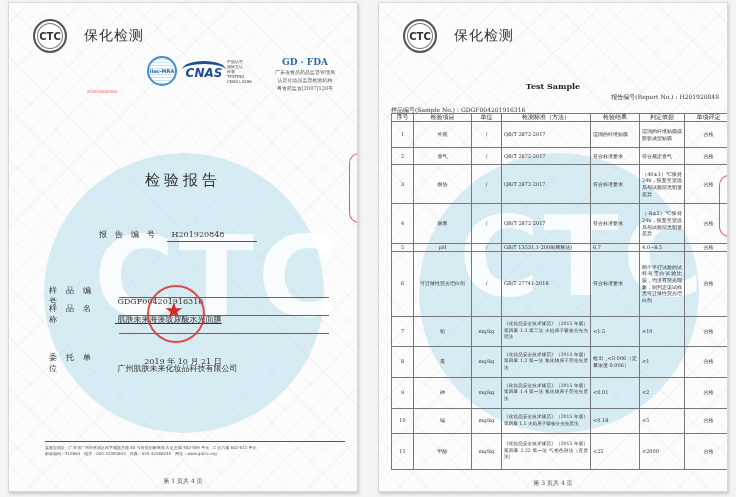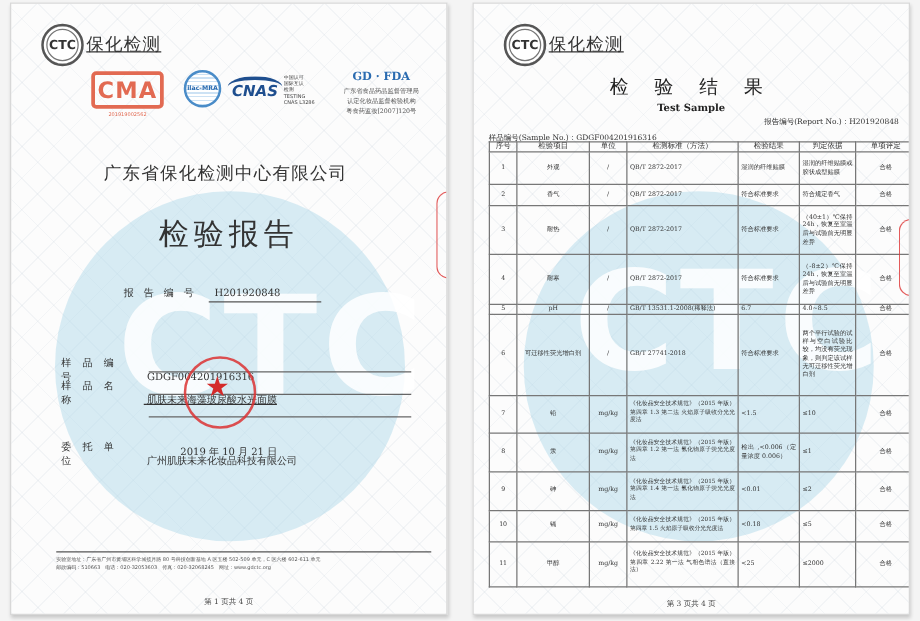--- a/index.html
+++ b/index.html
@@ -6,30 +6,30 @@
   html, body { width: 736px; height: 497px; overflow: hidden; background: #f4f4f4; }
   body { position: relative; font-family: "DejaVu Serif", "Liberation Serif", serif; color: #333; }
   .page { position: absolute; top: 2px; background: #fcfcfc; border: 1px solid #d8d8d8; box-shadow: 1px 2px 3px rgba(0,0,0,0.18); overflow: hidden; }
   #page-left { left: 8px; width: 350px; height: 490px; }
   #page-right { left: 378px; width: 350px; height: 490px; }
   .wm { position: absolute; inset: 0; background-image: repeating-linear-gradient(45deg, rgba(200,210,220,0.18) 0 1px, transparent 1px 18px), repeating-linear-gradient(-45deg, rgba(200,210,220,0.18) 0 1px, transparent 1px 18px); pointer-events: none; }
   .big-circle { position: absolute; border-radius: 50%; background: rgba(170,215,232,0.45); }
   .ctc-letters { position: absolute; font-family: "DejaVu Sans", sans-serif; font-weight: bold; color: rgba(255,255,255,0.85); letter-spacing: 4px; }
   .logo { position: absolute; display: flex; align-items: center; }
   .logo-seal { width: 34px; height: 34px; border: 2px solid #555; border-radius: 50%; display: flex; align-items: center; justify-content: center; font-family: "DejaVu Sans", sans-serif; font-size: 10px; font-weight: bold; color: #333; background: #fff; box-shadow: inset 0 0 0 2px #fff, inset 0 0 0 3px #777; }
-  .logo-text { font-family: "DejaVu Sans", sans-serif; font-size: 14px; color: #333; margin-left: 2px; letter-spacing: 1px; text-decoration: underline; }
+  .logo-text { font-family: "DejaVu Sans", sans-serif; font-size: 14px; color: #333; margin-left: 17px; letter-spacing: 1px; }
   .cma { position: absolute; left: 64px; top: 54px; width: 58px; height: 30px; border: 3px solid #e26a52; border-radius: 4px; color: #e26a52; font-family: "DejaVu Sans", sans-serif; font-weight: bold; font-size: 18px; display: flex; align-items: center; justify-content: center; letter-spacing: 1px; }
   .cma-num { position: absolute; left: 64px; top: 86px; width: 58px; font-size: 4px; color: #e26a52; text-align: center; font-family: "DejaVu Sans", sans-serif; }
   .ilac { position: absolute; left: 138px; top: 53px; width: 30px; height: 30px; border-radius: 50%; border: 2px solid #4a8cc8; background: repeating-linear-gradient(0deg, #cde2f4 0 1px, #fff 1px 3px); font-size: 5px; font-weight: bold; color: #2a6bb0; display: flex; align-items: center; justify-content: center; font-family: "DejaVu Sans", sans-serif; }
   .cnas { position: absolute; left: 173px; top: 58px; width: 44px; height: 22px; font-family: "DejaVu Sans", sans-serif; font-weight: bold; font-style: italic; color: #1f4f8f; font-size: 12px; border-top: 3px solid #1f4f8f; border-radius: 50% 50% 0 0 / 40% 40% 0 0; text-align: center; line-height: 18px; }
   .cnas-text { position: absolute; left: 218px; top: 56px; font-size: 4px; line-height: 5px; color: #444; font-family: "DejaVu Sans", sans-serif; }
   .gdfda-title { position: absolute; left: 258px; top: 54px; width: 76px; text-align: center; color: #2a6bb0; font-size: 9px; font-weight: bold; }
   .gdfda-line { position: absolute; left: 252px; width: 88px; text-align: center; font-size: 5px; color: #555; }
   .company { position: absolute; left: 74px; top: 127px; font-size: 14px; color: #333; letter-spacing: 1px; }
-  .report-title { position: absolute; left: 0; width: 100%; top: 168px; text-align: center; font-size: 24px; color: #333; letter-spacing: 4px; }
+  .report-title { position: absolute; left: 0; width: 100%; top: 168px; text-align: center; font-size: 15px; color: #333; letter-spacing: 4px; }
   .report-no { position: absolute; left: 90px; top: 226px; font-size: 8px; color: #333; }
   .report-no .lbl { letter-spacing: 8px; }
   .report-no-line { position: absolute; left: 158px; top: 238px; width: 90px; height: 1px; background: #555; }
   .info-row { position: absolute; left: 40px; font-size: 8px; color: #333; }
   .info-row .lbl { display: inline-block; width: 66px; letter-spacing: 9px; }
   .info-line { position: absolute; left: 110px; width: 210px; height: 1px; background: #666; }
   .stamp { position: absolute; border: 2px solid rgba(220,50,50,0.85); border-radius: 50%; }
   .star { position: absolute; color: #d42a2a; font-size: 22px; line-height: 1; }
   .date { position: absolute; left: 0; width: 100%; top: 353px; text-align: center; font-size: 8px; color: #333; }
   .footer-rule { position: absolute; left: 36px; width: 300px; top: 438px; height: 1px; background: #555; }
@@ -53,37 +53,35 @@
 <div class="page" id="page-left">
   <div class="wm"></div>
   <div class="big-circle" style="left:35px;top:150px;width:280px;height:280px;"></div>
   <div class="ctc-letters" style="left:85px;top:210px;font-size:110px;">CTC</div>
 
   <div class="logo" style="left:24px;top:16px;">
     <div class="logo-seal">CTC</div>
     <span class="logo-text">保化检测</span>
   </div>
 
-  <div class="cma">CMA</div>
   <div class="cma-num">201919002562</div>
   <div class="ilac">ilac-MRA</div>
   <div class="cnas">CNAS</div>
   <div class="cnas-text">
     <div>中国认可</div>
     <div>国际互认</div>
     <div>检测</div>
     <div>TESTING</div>
     <div>CNAS L3286</div>
   </div>
   <div class="gdfda-title">GD · FDA</div>
   <div class="gdfda-line" style="top:66px;">广东省食品药品监督管理局</div>
   <div class="gdfda-line" style="top:74px;">认定化妆品监督检验机构</div>
   <div class="gdfda-line" style="top:82px;">粤食药监妆[2007]120号</div>
 
-  <div class="company">广东省保化检测中心有限公司</div>
   <div class="report-title">检验报告</div>
   <div class="report-no">
     <span class="lbl">报告编号</span>
     <span style="margin-left:6px;">H201920848</span>
   </div>
   <div class="report-no-line"></div>
 
   <div class="info-row" style="top:282px;">
     <span class="lbl">样品编号</span>
     <span>GDGF004201916316</span>
@@ -115,21 +113,20 @@
 <div class="page" id="page-right">
   <div class="wm"></div>
   <div class="big-circle" style="left:40px;top:150px;width:280px;height:280px;"></div>
   <div class="ctc-letters" style="left:80px;top:190px;font-size:110px;">CTC</div>
 
   <div class="logo" style="left:24px;top:16px;">
     <div class="logo-seal">CTC</div>
     <span class="logo-text">保化检测</span>
   </div>
 
-  <div class="res-title">检 验 结 果</div>
   <div class="res-sub">Test Sample</div>
   <div class="res-reportno">
     <span>报告编号(Report No.)：</span><span>H201920848</span>
   </div>
   <div class="res-sample">
     <span>样品编号(Sample No.)：</span><span>GDGF004201916316</span>
   </div>
 
   <table class="results">
     <colgroup>

